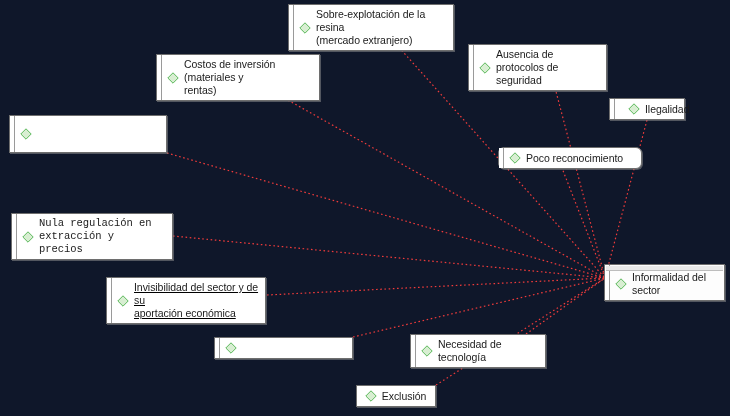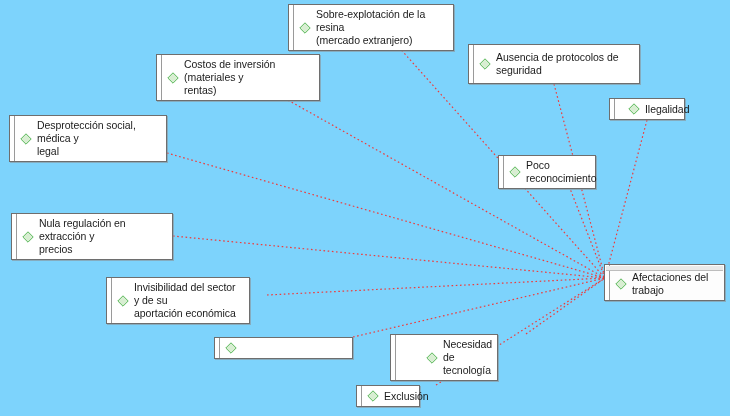--- a/index.html
+++ b/index.html
@@ -4,21 +4,21 @@
 <style>
   html, body {
     margin: 0;
     padding: 0;
     background: #ffffff;
   }
   #canvas {
     position: relative;
     width: 730px;
     height: 416px;
-    background: #7dd3fc;
+    background: #0f172a;
     overflow: hidden;
     font-family: "Liberation Sans", sans-serif;
   }
   #edge-layer {
     position: absolute;
     left: 0;
     top: 0;
     width: 730px;
     height: 416px;
     pointer-events: none;
@@ -101,21 +101,21 @@
       <div class="node" style="left: 288px; top: 4px; width: 166px; min-height: 40px;">
         <div class="accent"></div>
         <div class="body">
           <svg viewBox="0 0 12 12" class="diamond">
             <path d="M6 0.8 L11.2 6 L6 11.2 L0.8 6 Z" fill="#d8eed2" stroke="#5cb85c" stroke-width="1"></path>
           </svg>
           <span class="label">Sobre-explotación de la resina
 (mercado extranjero)</span>
         </div>
       </div>
-      <div class="node" style="left: 468px; top: 44px; width: 172px; min-height: 40px; align-items: center;">
+      <div class="node" style="left: 468px; top: 44px; width: 139px; min-height: 40px; align-items: center;">
         <div class="accent"></div>
         <div class="body">
           <svg viewBox="0 0 12 12" class="diamond">
             <path d="M6 0.8 L11.2 6 L6 11.2 L0.8 6 Z" fill="#d8eed2" stroke="#5cb85c" stroke-width="1"></path>
           </svg>
           <span class="label">Ausencia de protocolos de
 seguridad</span>
         </div>
       </div>
       <div class="node" style="left: 156px; top: 54px; width: 164px; min-height: 40px; justify-content: flex-end;">
@@ -136,84 +136,82 @@
           </svg>
           <span class="label">Ilegalidad</span>
         </div>
       </div>
       <div class="node" style="left: 9px; top: 115px; width: 158px; min-height: 38px;">
         <div class="accent"></div>
         <div class="body">
           <svg viewBox="0 0 12 12" class="diamond">
             <path d="M6 0.8 L11.2 6 L6 11.2 L0.8 6 Z" fill="#d8eed2" stroke="#5cb85c" stroke-width="1"></path>
           </svg>
-          <span class="label">Desprotección social, médica y
-legal</span>
-        </div>
-      </div>
-      <div class="node" style="left: 498px; top: 155px; width: 98px; min-height: 22px;">
+        </div>
+      </div>
+      <div class="node" style="left: 498px; top: 147px; width: 144px; min-height: 22px; border-radius: 6px;">
         <div class="accent"></div>
         <div class="body">
           <svg viewBox="0 0 12 12" class="diamond">
             <path d="M6 0.8 L11.2 6 L6 11.2 L0.8 6 Z" fill="#d8eed2" stroke="#5cb85c" stroke-width="1"></path>
           </svg>
           <span class="label">Poco reconocimiento</span>
         </div>
       </div>
-      <div class="node" style="left: 11px; top: 213px; width: 162px; min-height: 38px;">
+      <div class="node" style="left: 11px; top: 213px; width: 162px; min-height: 38px; font-family: Liberation Mono, monospace;">
         <div class="accent"></div>
         <div class="body">
           <svg viewBox="0 0 12 12" class="diamond">
             <path d="M6 0.8 L11.2 6 L6 11.2 L0.8 6 Z" fill="#d8eed2" stroke="#5cb85c" stroke-width="1"></path>
           </svg>
           <span class="label">Nula regulación en extracción y
 precios</span>
         </div>
       </div>
-      <div class="node" style="left: 106px; top: 277px; width: 144px; min-height: 38px;">
+      <div class="node" style="left: 106px; top: 277px; width: 160px; min-height: 38px; text-decoration: underline;">
         <div class="accent"></div>
         <div class="body">
           <svg viewBox="0 0 12 12" class="diamond">
             <path d="M6 0.8 L11.2 6 L6 11.2 L0.8 6 Z" fill="#d8eed2" stroke="#5cb85c" stroke-width="1"></path>
           </svg>
           <span class="label">Invisibilidad del sector y de su
 aportación económica</span>
         </div>
       </div>
       <div class="node" style="left: 214px; top: 337px; width: 139px; min-height: 22px;">
         <div class="accent"></div>
         <div class="body">
           <svg viewBox="0 0 12 12" class="diamond">
             <path d="M6 0.8 L11.2 6 L6 11.2 L0.8 6 Z" fill="#d8eed2" stroke="#5cb85c" stroke-width="1"></path>
           </svg>
         </div>
       </div>
-      <div class="node" style="left: 390px; top: 334px; width: 108px; min-height: 22px; gap: 25px;">
+      <div class="node" style="left: 410px; top: 334px; width: 136px; min-height: 22px;">
         <div class="accent"></div>
         <div class="body">
           <svg viewBox="0 0 12 12" class="diamond">
             <path d="M6 0.8 L11.2 6 L6 11.2 L0.8 6 Z" fill="#d8eed2" stroke="#5cb85c" stroke-width="1"></path>
           </svg>
           <span class="label">Necesidad de tecnología</span>
         </div>
       </div>
-      <div class="node" style="left: 356px; top: 385px; width: 64px; min-height: 22px;">
+      <div class="node" style="left: 356px; top: 385px; width: 80px; min-height: 22px; flex-direction: column;">
         <div class="accent"></div>
         <div class="body">
           <svg viewBox="0 0 12 12" class="diamond">
             <path d="M6 0.8 L11.2 6 L6 11.2 L0.8 6 Z" fill="#d8eed2" stroke="#5cb85c" stroke-width="1"></path>
           </svg>
           <span class="label">Exclusión</span>
         </div>
       </div>
       <div class="node hub" style="left: 604px; top: 264px; width: 121px; min-height: 26px;">
         <div class="hubtop"></div>
         <div class="accent"></div>
         <div class="body">
           <svg viewBox="0 0 12 12" class="diamond">
             <path d="M6 0.8 L11.2 6 L6 11.2 L0.8 6 Z" fill="#d8eed2" stroke="#5cb85c" stroke-width="1"></path>
           </svg>
-          <span class="label">Afectaciones del trabajo</span>
+          <span class="label">Informalidad del sector</span>
         </div>
       </div>
     </div>
 
 </div>
 
 </body></html>

